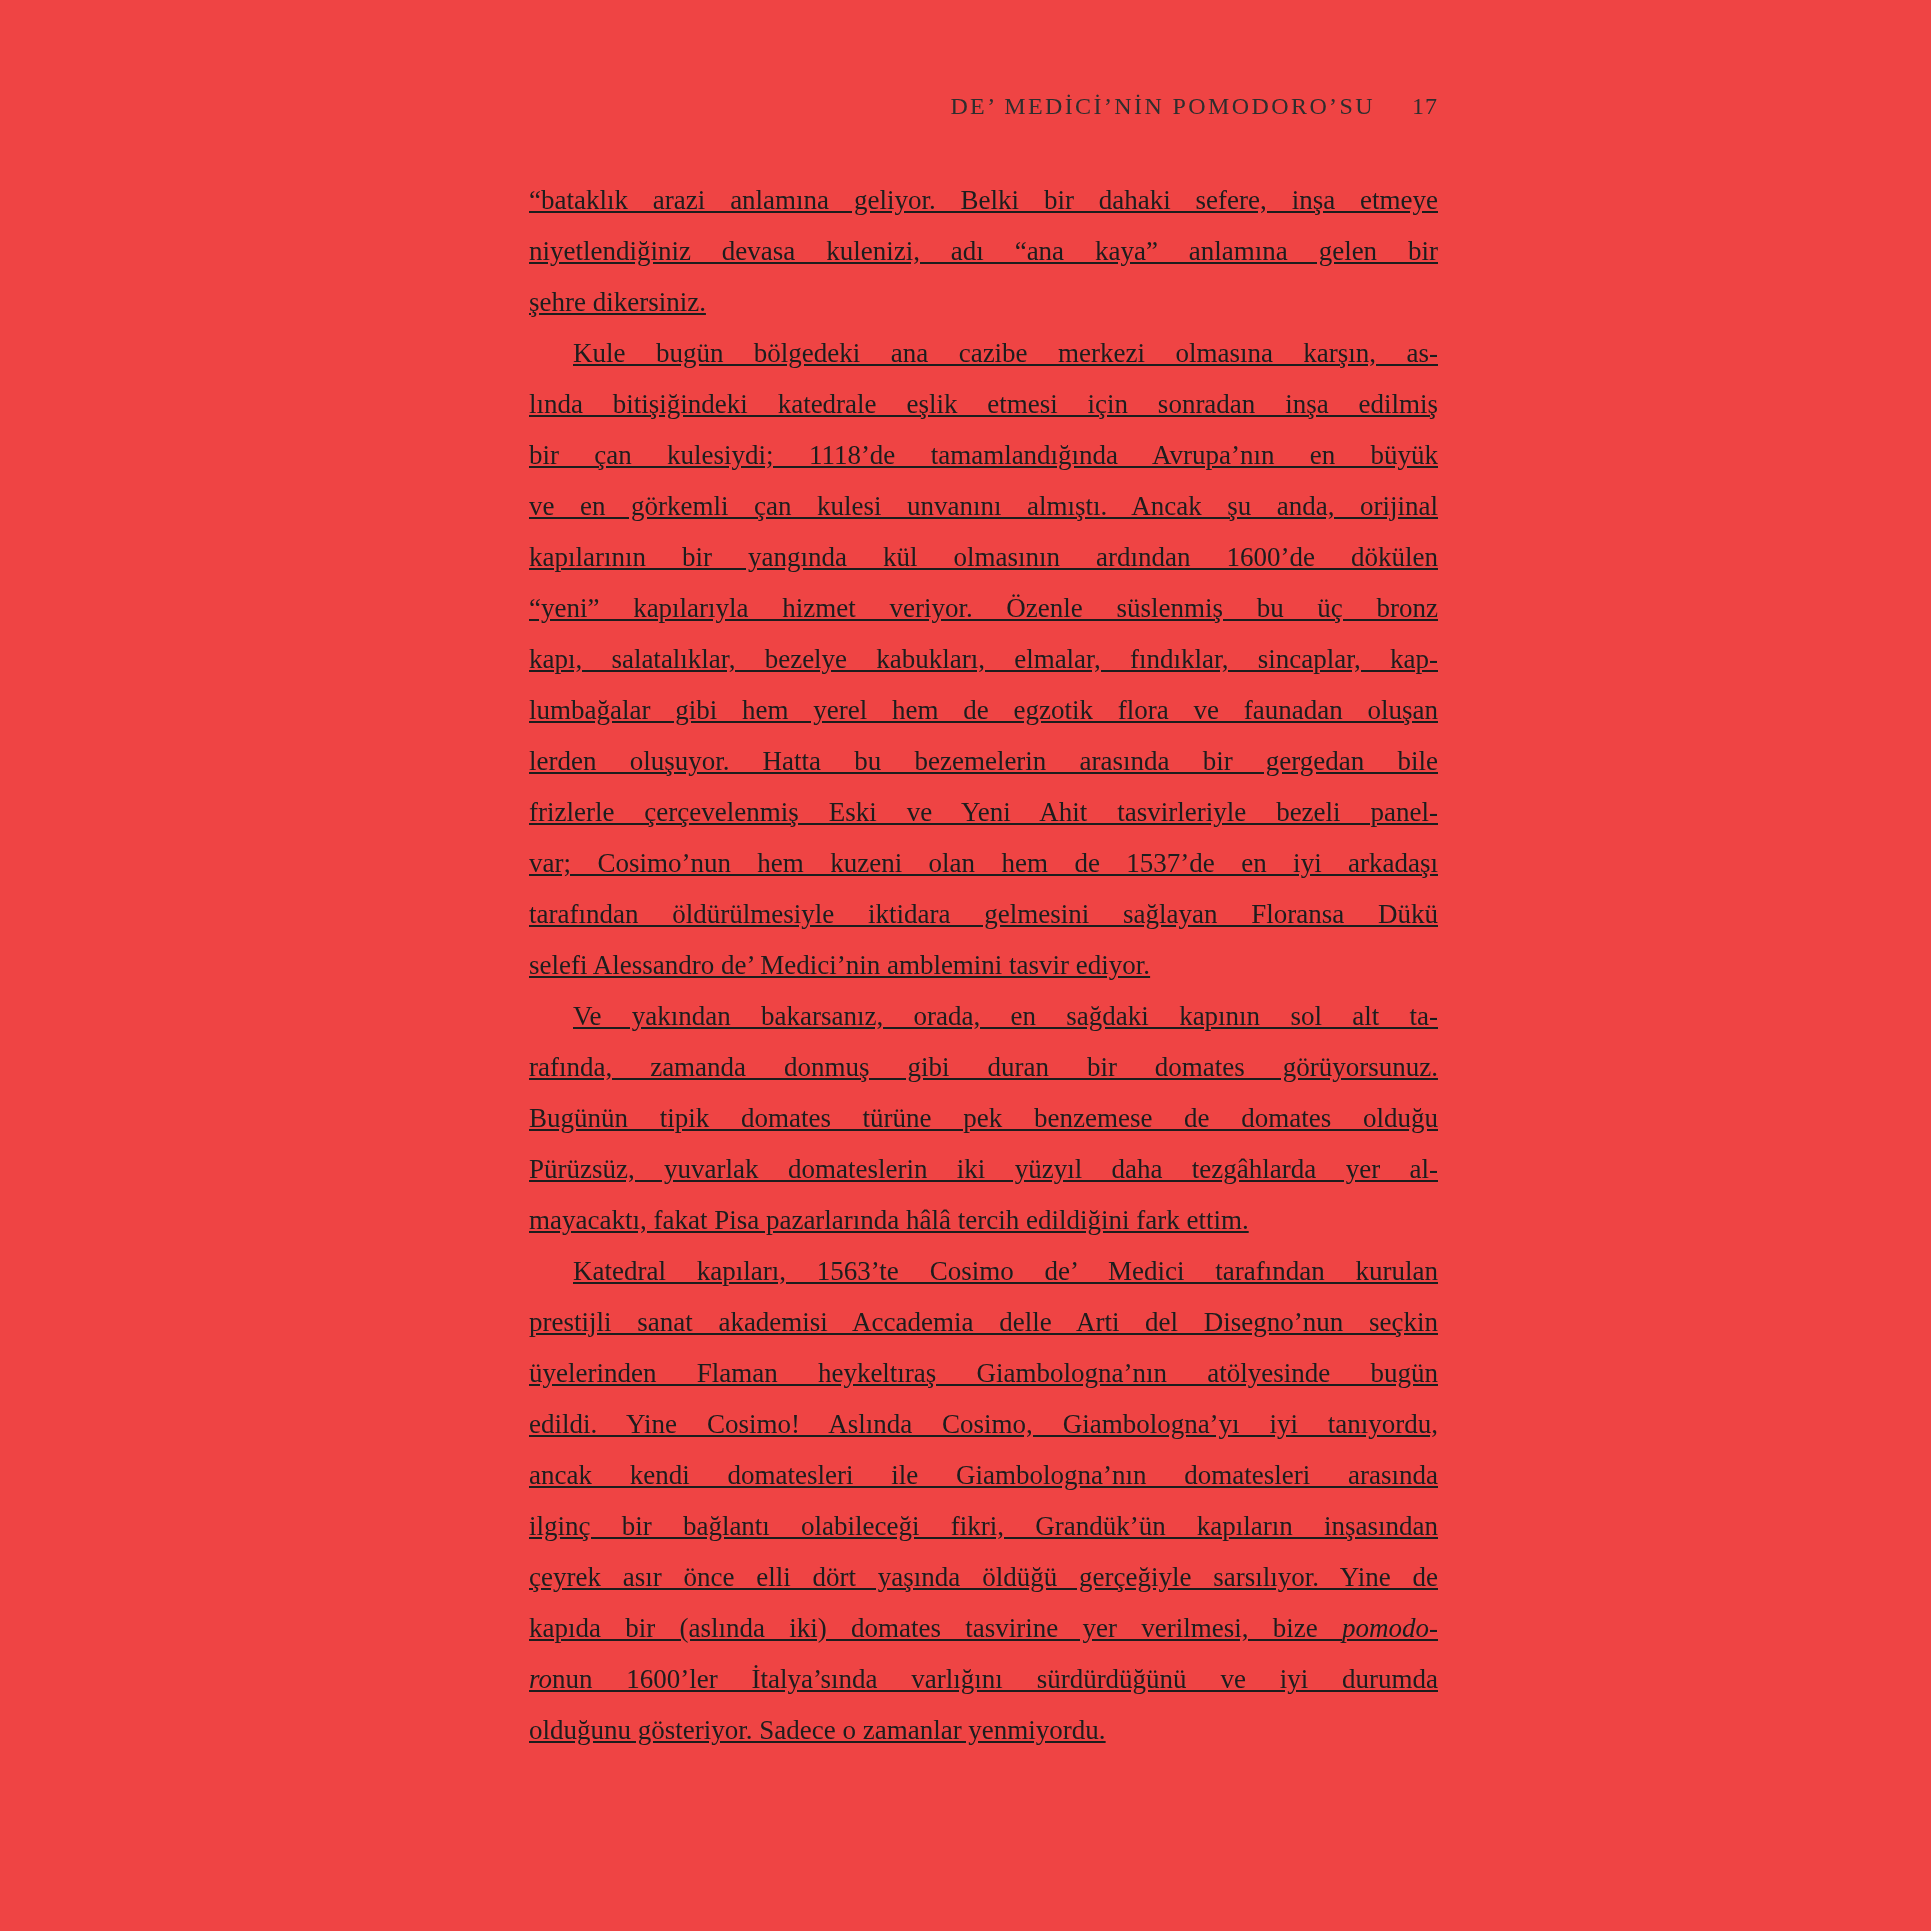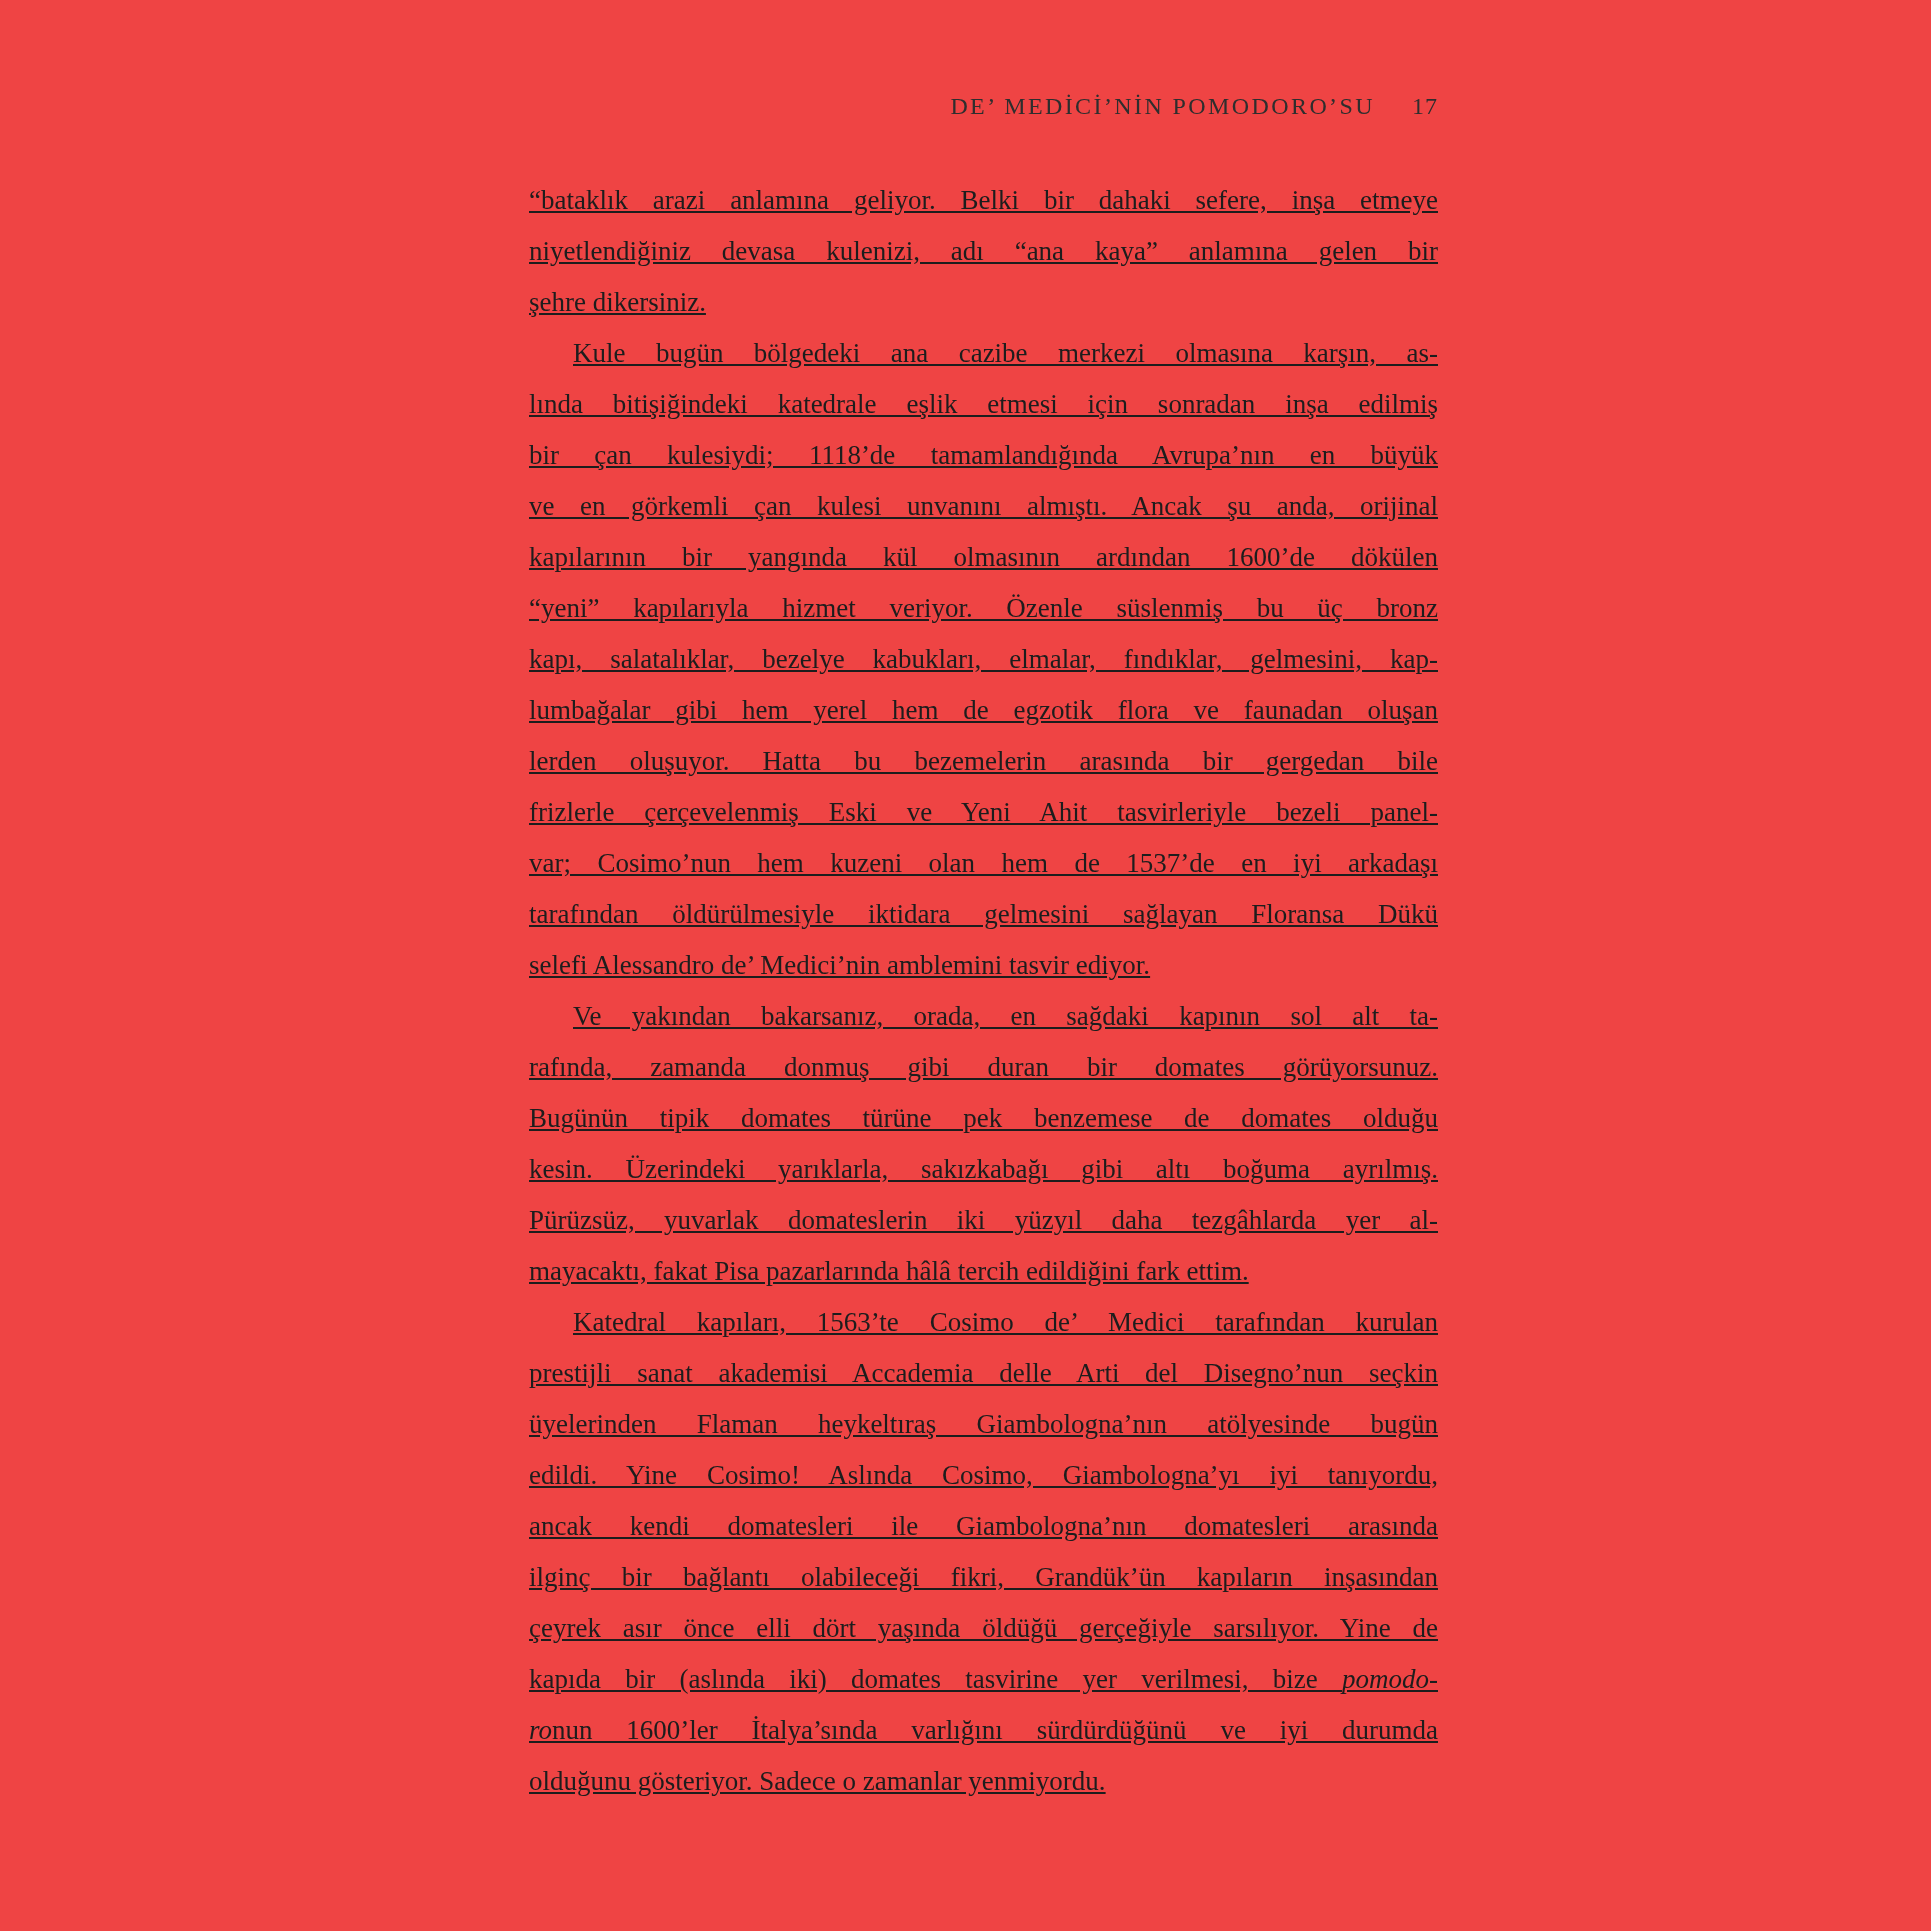--- a/index.html
+++ b/index.html
@@ -66,33 +66,32 @@
         <div class="line"><span>niyetlendiğiniz devasa kulenizi, adı “ana kaya” anlamına gelen bir</span></div>
         <div class="line end"><span>şehre dikersiniz.</span></div>
       </div>
       <div class="para indent">
         <div class="line"><span>Kule bugün bölgedeki ana cazibe merkezi olmasına karşın, as-</span></div>
         <div class="line"><span>lında bitişiğindeki katedrale eşlik etmesi için sonradan inşa edilmiş</span></div>
         <div class="line"><span>bir çan kulesiydi; 1118’de tamamlandığında Avrupa’nın en büyük</span></div>
         <div class="line"><span>ve en görkemli çan kulesi unvanını almıştı. Ancak şu anda, orijinal</span></div>
         <div class="line"><span>kapılarının bir yangında kül olmasının ardından 1600’de dökülen</span></div>
         <div class="line"><span>“yeni” kapılarıyla hizmet veriyor. Özenle süslenmiş bu üç bronz</span></div>
-        <div class="line"><span>kapı, salatalıklar, bezelye kabukları, elmalar, fındıklar, gelmesini, kap-</span></div>
+        <div class="line"><span>kapı, salatalıklar, bezelye kabukları, elmalar, fındıklar, sincaplar, kap-</span></div>
         <div class="line"><span>lumbağalar gibi hem yerel hem de egzotik flora ve faunadan oluşan</span></div>
         <div class="line"><span>lerden oluşuyor. Hatta bu bezemelerin arasında bir gergedan bile</span></div>
         <div class="line"><span>frizlerle çerçevelenmiş Eski ve Yeni Ahit tasvirleriyle bezeli panel-</span></div>
         <div class="line"><span>var; Cosimo’nun hem kuzeni olan hem de 1537’de en iyi arkadaşı</span></div>
         <div class="line"><span>tarafından öldürülmesiyle iktidara gelmesini sağlayan Floransa Dükü</span></div>
         <div class="line end"><span>selefi Alessandro de’ Medici’nin amblemini tasvir ediyor.</span></div>
       </div>
       <div class="para indent">
         <div class="line"><span>Ve yakından bakarsanız, orada, en sağdaki kapının sol alt ta-</span></div>
         <div class="line"><span>rafında, zamanda donmuş gibi duran bir domates görüyorsunuz.</span></div>
         <div class="line"><span>Bugünün tipik domates türüne pek benzemese de domates olduğu</span></div>
-        <div class="line"><span>kesin. Üzerindeki yarıklarla, sakızkabağı gibi altı boğuma ayrılmış.</span></div>
         <div class="line"><span>Pürüzsüz, yuvarlak domateslerin iki yüzyıl daha tezgâhlarda yer al-</span></div>
         <div class="line end"><span>mayacaktı, fakat Pisa pazarlarında hâlâ tercih edildiğini fark ettim.</span></div>
       </div>
       <div class="para indent">
         <div class="line"><span>Katedral kapıları, 1563’te Cosimo de’ Medici tarafından kurulan</span></div>
         <div class="line"><span>prestijli sanat akademisi Accademia delle Arti del Disegno’nun seçkin</span></div>
         <div class="line"><span>üyelerinden Flaman heykeltıraş Giambologna’nın atölyesinde bugün</span></div>
         <div class="line"><span>edildi. Yine Cosimo! Aslında Cosimo, Giambologna’yı iyi tanıyordu,</span></div>
         <div class="line"><span>ancak kendi domatesleri ile Giambologna’nın domatesleri arasında</span></div>
         <div class="line"><span>ilginç bir bağlantı olabileceği fikri, Grandük’ün kapıların inşasından</span></div>

